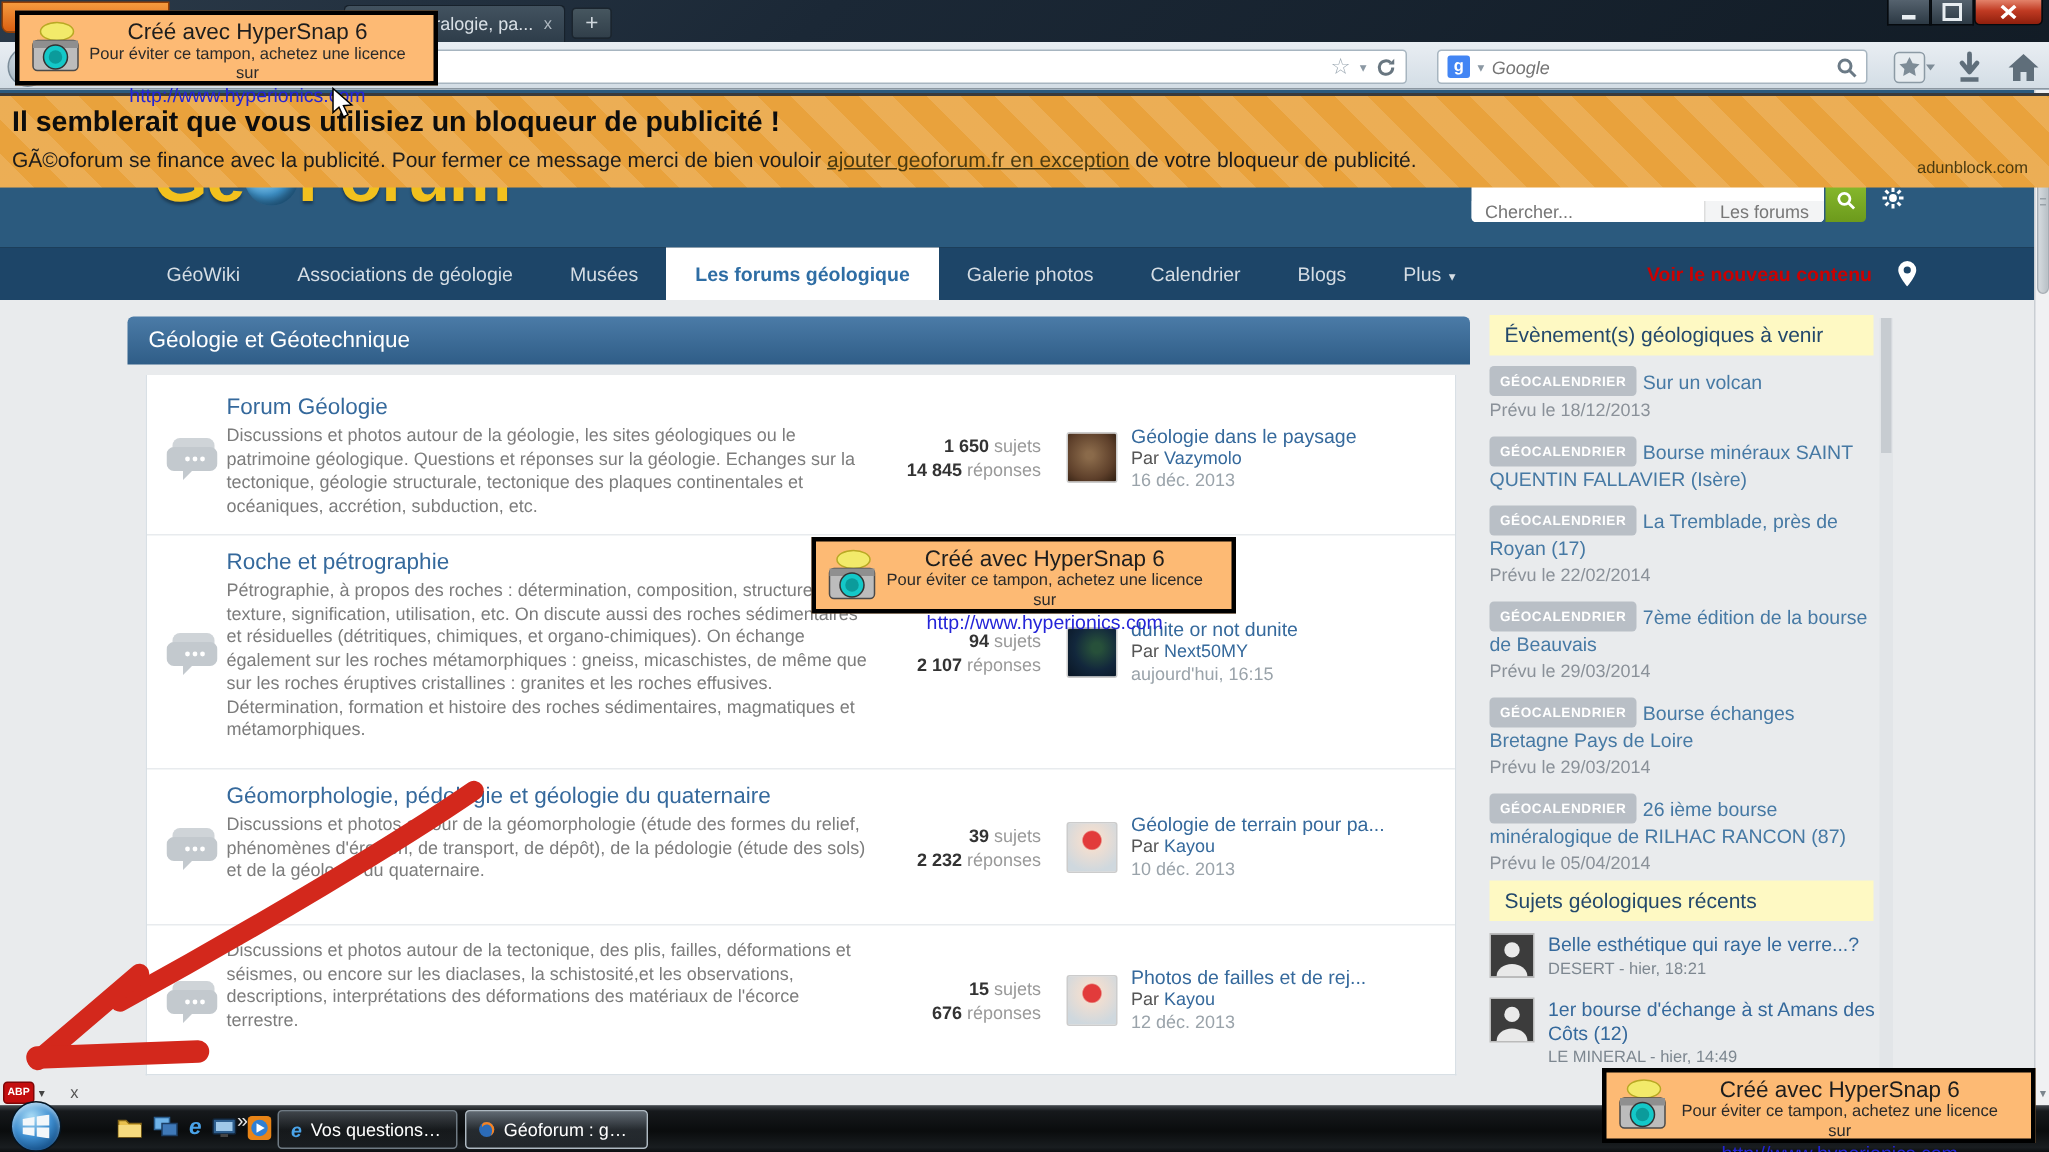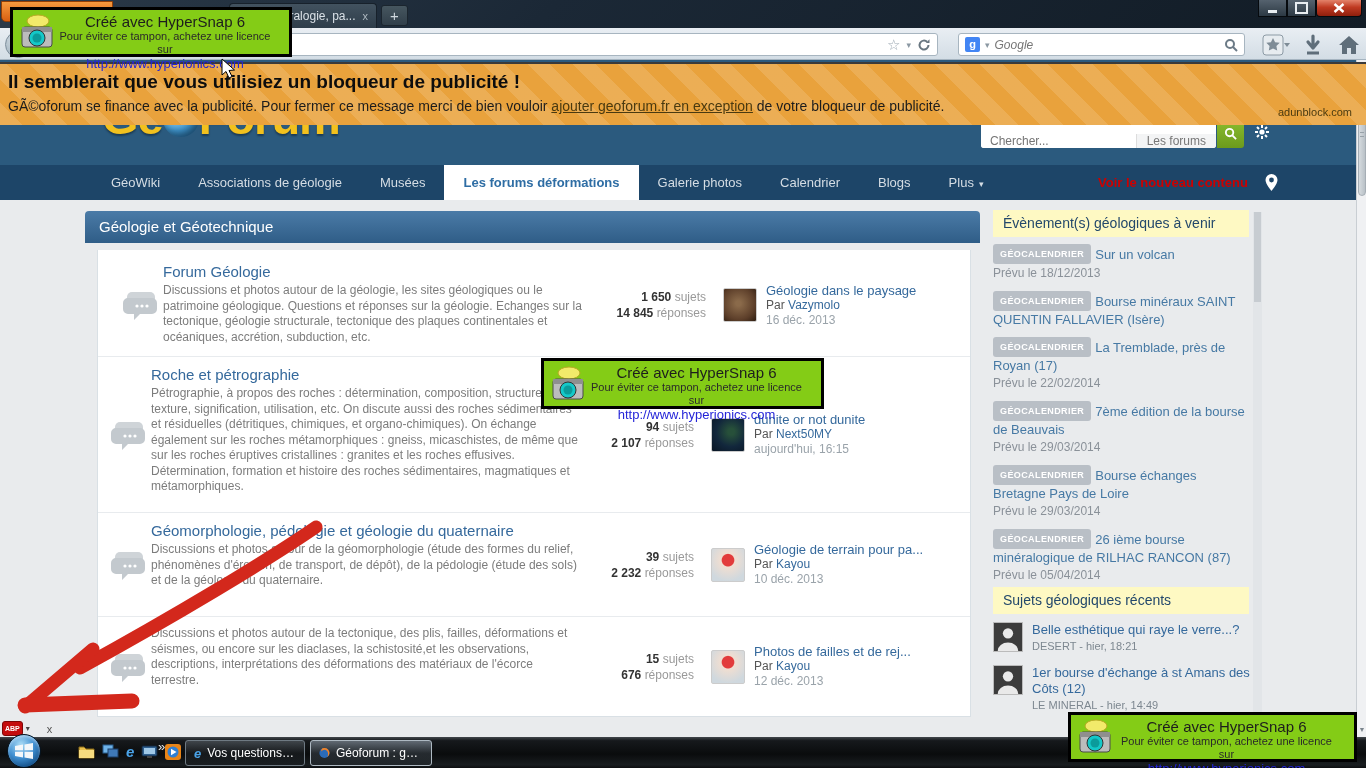--- a/index.html
+++ b/index.html
@@ -153,21 +153,21 @@
   .orb svg { position:absolute; left:7px; top:8px; }
   .ql { position:absolute; top:6px; display:flex; align-items:center; }
   .chevron { position:absolute; left:158px; top:2px; color:#e8e8e8; font-size:13px; }
   .tbtn { position:absolute; top:3px; height:26px; border:1px solid #6f7a83; border-radius:3px;
     background:linear-gradient(rgba(130,140,150,.38),rgba(50,56,62,.30) 50%,rgba(25,28,32,.45));
     color:#fff; font-size:12px; display:flex; align-items:center; gap:6px; padding:0 8px; white-space:nowrap; overflow:hidden; }
   .tbtn.active { border-color:#aeb9c2; background:linear-gradient(rgba(170,185,200,.5),rgba(80,90,100,.4) 50%,rgba(40,46,52,.5)); }
   .tbtn .lbl { overflow:hidden; text-overflow:ellipsis; }
 
   
-  .watermark { position:absolute; background:#84cc16; border:3px solid #000; z-index:50;
+  .watermark { position:absolute; background:#fdba74; border:3px solid #000; z-index:50;
     text-align:center; padding:3px 16px 2px 44px; }
   .wm-cam { position:absolute; left:6px; top:50%; margin-top:-18px; }
   .wm1 { font-size:15px; color:#1d1d1d; line-height:17px; }
   .wm2 { font-size:11px; color:#2a2a2a; line-height:13px; }
   .wm3 { font-size:13px; color:#2424d8; line-height:15px; }
 
   .cursor { position:absolute; z-index:60; }
 </style>
 </head>
 <body>
@@ -242,39 +242,39 @@
         <path d="M8 1 v3 M8 12 v3 M1 8 h3 M12 8 h3 M3 3 l2 2 M11 11 l2 2 M13 3 l-2 2 M5 11 l-2 2" stroke="#fff" stroke-width="2"></path>
         <circle cx="8" cy="8" r="2.6" fill="#fff"></circle>
       </svg>
   </div>
 
   <div class="navbar">
     <div class="nav-items">
       <div class="nav-item">GéoWiki</div>
       <div class="nav-item">Associations de géologie</div>
       <div class="nav-item">Musées</div>
-      <div class="nav-item active">Les forums déformations</div>
+      <div class="nav-item active">Les forums géologique</div>
       <div class="nav-item">Galerie photos</div>
       <div class="nav-item">Calendrier</div>
       <div class="nav-item">Blogs</div>
       <div class="nav-item"><span>Plus</span><span class="nav-caret">▾</span></div>
     </div>
     <div class="newcontent">Voir le nouveau contenu</div>
     <svg class="pin-icon" width="13" height="17" viewBox="0 0 13 17">
         <path d="M6.5 0 a6 6 0 0 1 6 6 c0 4-6 11-6 11 S.5 10 .5 6 a6 6 0 0 1 6-6z" fill="#fff"></path>
         <circle cx="6.5" cy="6" r="2.4" fill="#1d4568"></circle>
       </svg>
   </div>
 
   <div class="content">
     <div class="secheader">Géologie et Géotechnique</div>
 
     <div class="panel">
 
-      <div class="frow" style="top:4px; height:102px;margin-left:12px;">
+      <div class="frow" style="top:4px; height:102px;">
         <svg class="f-bubble" width="34" height="30" viewBox="0 0 34 30">
             <rect x="4" y="2" width="28" height="17" rx="5" fill="#cfd4d8"></rect>
             <path d="M2 8 h24 a5 5 0 0 1 5 5 v6 a5 5 0 0 1 -5 5 h-12 l-6 6 v-6 h-6 a5 5 0 0 1 -5-5 v-6 a5 5 0 0 1 5-5z" fill="#c3c9ce" transform="translate(3,0)"></path>
             <circle cx="14" cy="16" r="1.6" fill="#fff"></circle>
             <circle cx="19" cy="16" r="1.6" fill="#fff"></circle>
             <circle cx="24" cy="16" r="1.6" fill="#fff"></circle>
           </svg>
         <div class="f-main">
           <div class="f-title">Forum Géologie</div>
           <div class="f-desc">Discussions et photos autour de la géologie, les sites géologiques ou le patrimoine géologique. Questions et réponses sur la géologie. Echanges sur la tectonique, géologie structurale, tectonique des plaques continentales et océaniques, accrétion, subduction, etc.</div>

